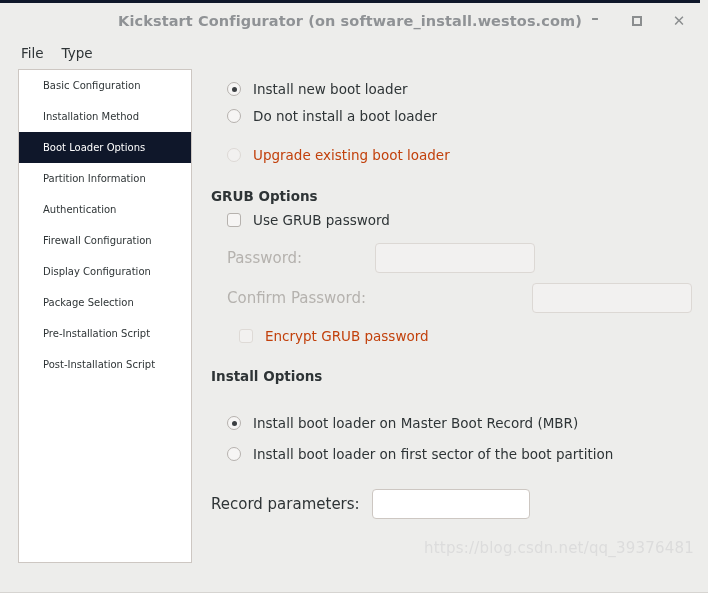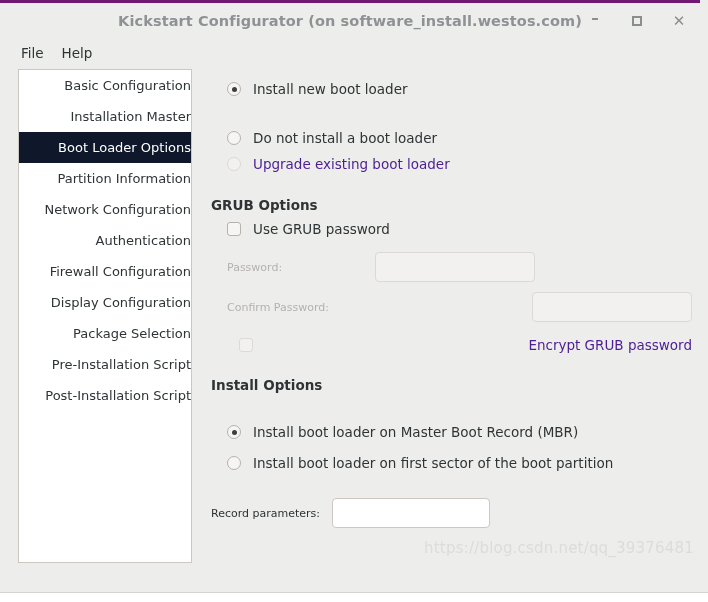--- a/index.html
+++ b/index.html
@@ -17,21 +17,21 @@
     -webkit-font-smoothing: antialiased;
   }
 
   #app-window {
     position: absolute;
     left: 0; top: 0;
     width: 700px;
     height: 602px;
     background: #ededeb;
     box-sizing: border-box;
-    border-top: 3px solid #701a75;
+    border-top: 3px solid #0f172a;
   }
 
   
   #titlebar {
     position: relative;
     height: 36px;
     background: #ededeb;
     display: flex;
     align-items: center;
     justify-content: center;
@@ -107,26 +107,25 @@
     width: 174px;
     height: 494px;
     background: #ffffff;
     border: 1px solid #cdc7c2;
     box-sizing: border-box;
     overflow: hidden;
   }
   .sidebar-item {
     height: 31px;
     line-height: 31px;
-    padding-left: 14px;
-    font-size: 13px;
+    padding-left: 24px;
+    font-size: 10px;
     color: #2e3436;
     white-space: nowrap;
     overflow: hidden;
-    text-align: right;
   }
   .sidebar-item.selected {
     background: #0f172a;
     color: #ffffff;
   }
 
   
   #panel {
     position: absolute;
     left: 211px;
@@ -145,21 +144,21 @@
     display: flex;
     align-items: center;
     height: 22px;
   }
   .opt-label {
     font-size: 13.5px;
     color: #2e3436;
     white-space: nowrap;
   }
   .opt-row.disabled .opt-label {
-    color: #4c1d95;
+    color: #c2410c;
   }
 
   
   .radio {
     width: 14px;
     height: 14px;
     border-radius: 50%;
     border: 1px solid #b6b2ae;
     background: #f6f5f4;
     box-sizing: border-box;
@@ -197,21 +196,21 @@
     border-color: #dedad6;
     background: #f2f1f0;
   }
 
   
   .field-row {
     display: flex;
     align-items: center;
   }
   .field-label {
-    font-size: 11px;
+    font-size: 15px;
     color: #2e3436;
     white-space: nowrap;
   }
   .field-label.disabled {
     color: #b5b2ae;
   }
   .textfield {
     height: 30px;
     border: 1px solid #cdc7c2;
     border-radius: 4px;
@@ -267,47 +266,46 @@
         <span class="wc-max-box"></span>
       </div>
       <div class="wc-btn wc-close">
         <span>✕</span>
       </div>
     </div>
   </div>
 
   <div id="menubar">
     <div class="menu-item">File</div>
-    <div class="menu-item">Help</div>
+    <div class="menu-item">Type</div>
   </div>
 
   <div id="content">
 
     <div id="sidebar">
       <div class="sidebar-item">Basic Configuration</div>
-      <div class="sidebar-item">Installation Master</div>
+      <div class="sidebar-item">Installation Method</div>
       <div class="sidebar-item selected">Boot Loader Options</div>
       <div class="sidebar-item">Partition Information</div>
-      <div class="sidebar-item">Network Configuration</div>
       <div class="sidebar-item">Authentication</div>
       <div class="sidebar-item">Firewall Configuration</div>
       <div class="sidebar-item">Display Configuration</div>
       <div class="sidebar-item">Package Selection</div>
       <div class="sidebar-item">Pre-Installation Script</div>
       <div class="sidebar-item">Post-Installation Script</div>
     </div>
 
     <div id="panel">
 
       <div style="margin-top:11px; margin-left:16px;">
-        <div class="opt-row" style="margin-bottom:27px;">
+        <div class="opt-row" style="margin-bottom:5px;">
           <span class="radio checked"></span>
           <span class="opt-label">Install new boot loader</span>
         </div>
-        <div class="opt-row" style="margin-bottom:4px;">
+        <div class="opt-row" style="margin-bottom:17px;">
           <span class="radio"></span>
           <span class="opt-label">Do not install a boot loader</span>
         </div>
         <div class="opt-row disabled">
           <span class="radio"></span>
           <span class="opt-label">Upgrade existing boot loader</span>
         </div>
       </div>
 
       <div style="margin-top:22px;">
@@ -322,21 +320,21 @@
         <div class="field-row" style="margin-top:12px;">
           <span class="field-label disabled" style="width:148px;">Password:</span>
           <input class="textfield disabled" style="width: 160px;" type="password" disabled="" placeholder="">
         </div>
 
         <div class="field-row" style="margin-top:10px;justify-content:space-between;">
           <span class="field-label disabled" style="width:148px;">Confirm Password:</span>
           <input class="textfield disabled" style="width: 160px;" type="password" disabled="" placeholder="">
         </div>
 
-        <div class="opt-row disabled" style="margin-top:12px; margin-left:12px;justify-content:space-between;">
+        <div class="opt-row disabled" style="margin-top:12px; margin-left:12px;">
           <span class="checkbox"></span>
           <span class="opt-label">Encrypt GRUB password</span>
         </div>
       </div>
 
       <div style="margin-top:21px;">
         <div class="section-title">Install Options</div>
       </div>
       <div style="margin-top:28px; margin-left:16px;">
         <div class="opt-row" style="margin-bottom:9px;">

